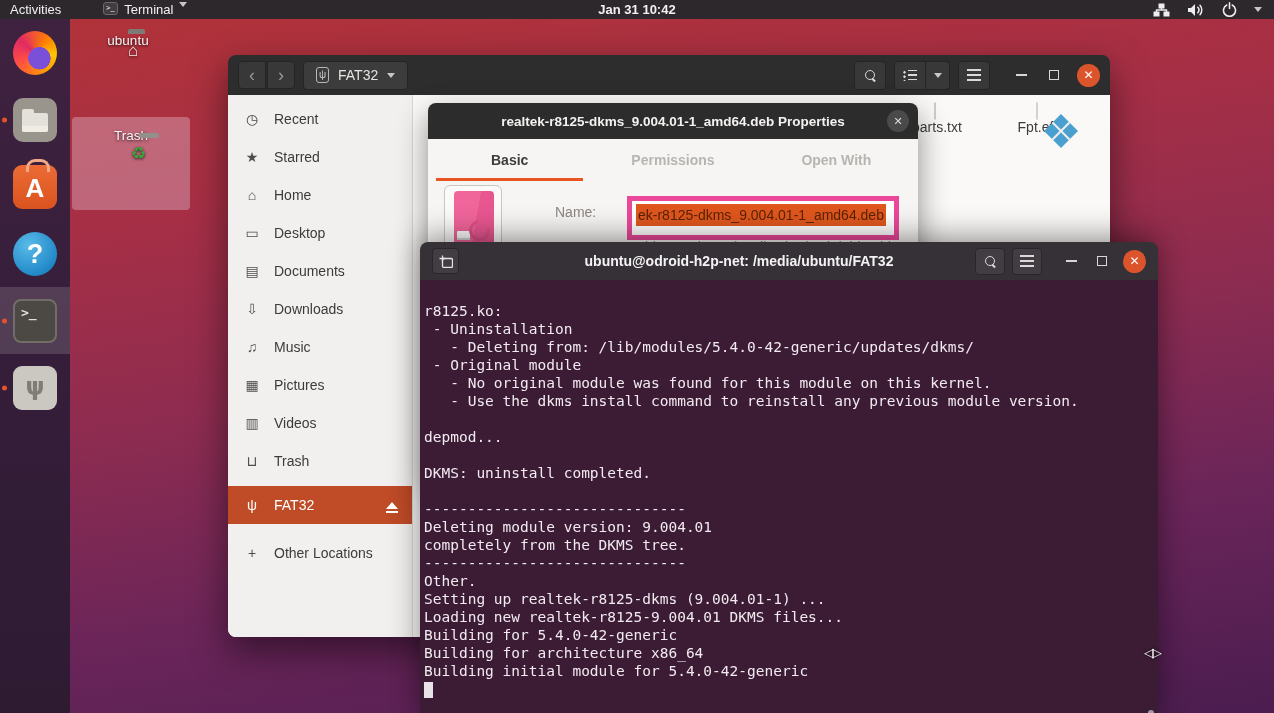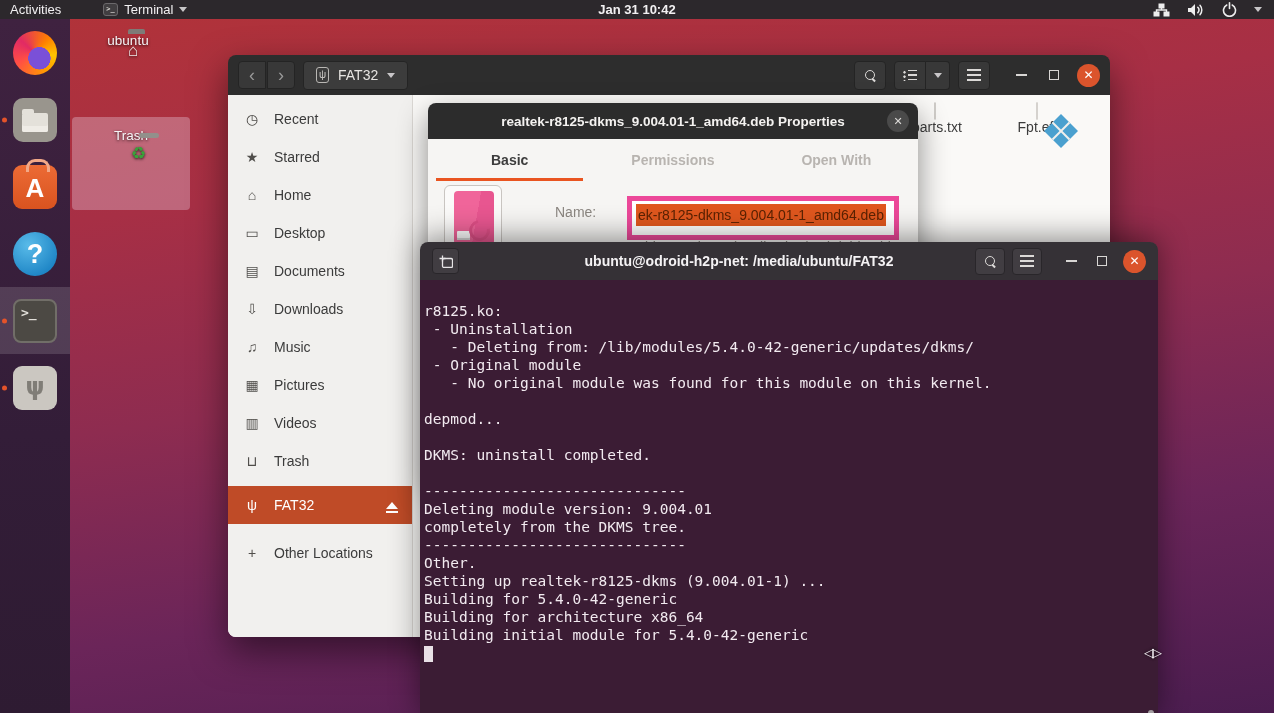--- a/index.html
+++ b/index.html
@@ -7,21 +7,21 @@
   body { font-family:"Liberation Sans", sans-serif; }
   .screen {
     position:relative; width:1274px; height:713px; overflow:hidden;
     background:linear-gradient(172deg,#b23338 0%,#a72f45 26%,#8e2c50 50%,#6b2559 74%,#4b1d50 100%);
   }
 
   
   .topbar { position:absolute; left:0; top:0; width:1274px; height:19px;
     background:#2c282c; color:#f2f0f2; font-size:13px; display:flex; align-items:center; z-index:20; }
   .tb-activities { margin-left:10px; cursor:pointer; }
-  .tb-appmenu { margin-left:42px; display:flex; align-items:center; gap:6px; cursor:pointer; }
+  .tb-appmenu { margin-left:42px; display:flex; gap:6px; cursor:pointer; }
   .tb-app-ico { width:15px; height:13px; background:#413e41; border:1px solid #6b686b; border-radius:3px;
     color:#d8d6d2; font:bold 7px/11px "DejaVu Sans Mono",monospace; text-align:left; padding-left:2px; }
   .tb-app-ico::after { content:">_"; }
   .caret { width:0; height:0; border-left:4px solid transparent; border-right:4px solid transparent; border-top:5px solid #c8c6c8; display:inline-block; }
   .tb-clock { position:absolute; left:50%; transform:translateX(-50%); font-weight:bold; }
   .tb-right { margin-left:auto; display:flex; align-items:center; gap:17px; padding-right:12px; }
   .tb-right svg { display:block; }
 
   
   .dock { position:absolute; left:0; top:19px; width:70px; height:694px;
@@ -425,20 +425,21 @@
           <div class="tline">r8125.ko:</div>
 
           <div class="tline"> - Uninstallation</div>
 
           <div class="tline">   - Deleting from: /lib/modules/5.4.0-42-generic/updates/dkms/</div>
 
           <div class="tline"> - Original module</div>
 
           <div class="tline">   - No original module was found for this module on this kernel.</div>
 
+          <div class="tline">   - Use the dkms install command to reinstall any previous module version.</div>
 
           <div class="tline"></div>
 
           <div class="tline">depmod...</div>
 
           <div class="tline"></div>
 
           <div class="tline">DKMS: uninstall completed.</div>
 
           <div class="tline"></div>
@@ -449,20 +450,21 @@
 
           <div class="tline">completely from the DKMS tree.</div>
 
           <div class="tline">------------------------------</div>
 
           <div class="tline">Other.</div>
 
 
           <div class="tline">Setting up realtek-r8125-dkms (9.004.01-1) ...</div>
 
+          <div class="tline">Loading new realtek-r8125-9.004.01 DKMS files...</div>
 
           <div class="tline">Building for 5.4.0-42-generic</div>
 
           <div class="tline">Building for architecture x86_64</div>
 
           <div class="tline">Building initial module for 5.4.0-42-generic</div>
         </div>
       <div class="tline"><span class="cursor"></span></div>
       <div class="term-scroll"></div>
     </div>

